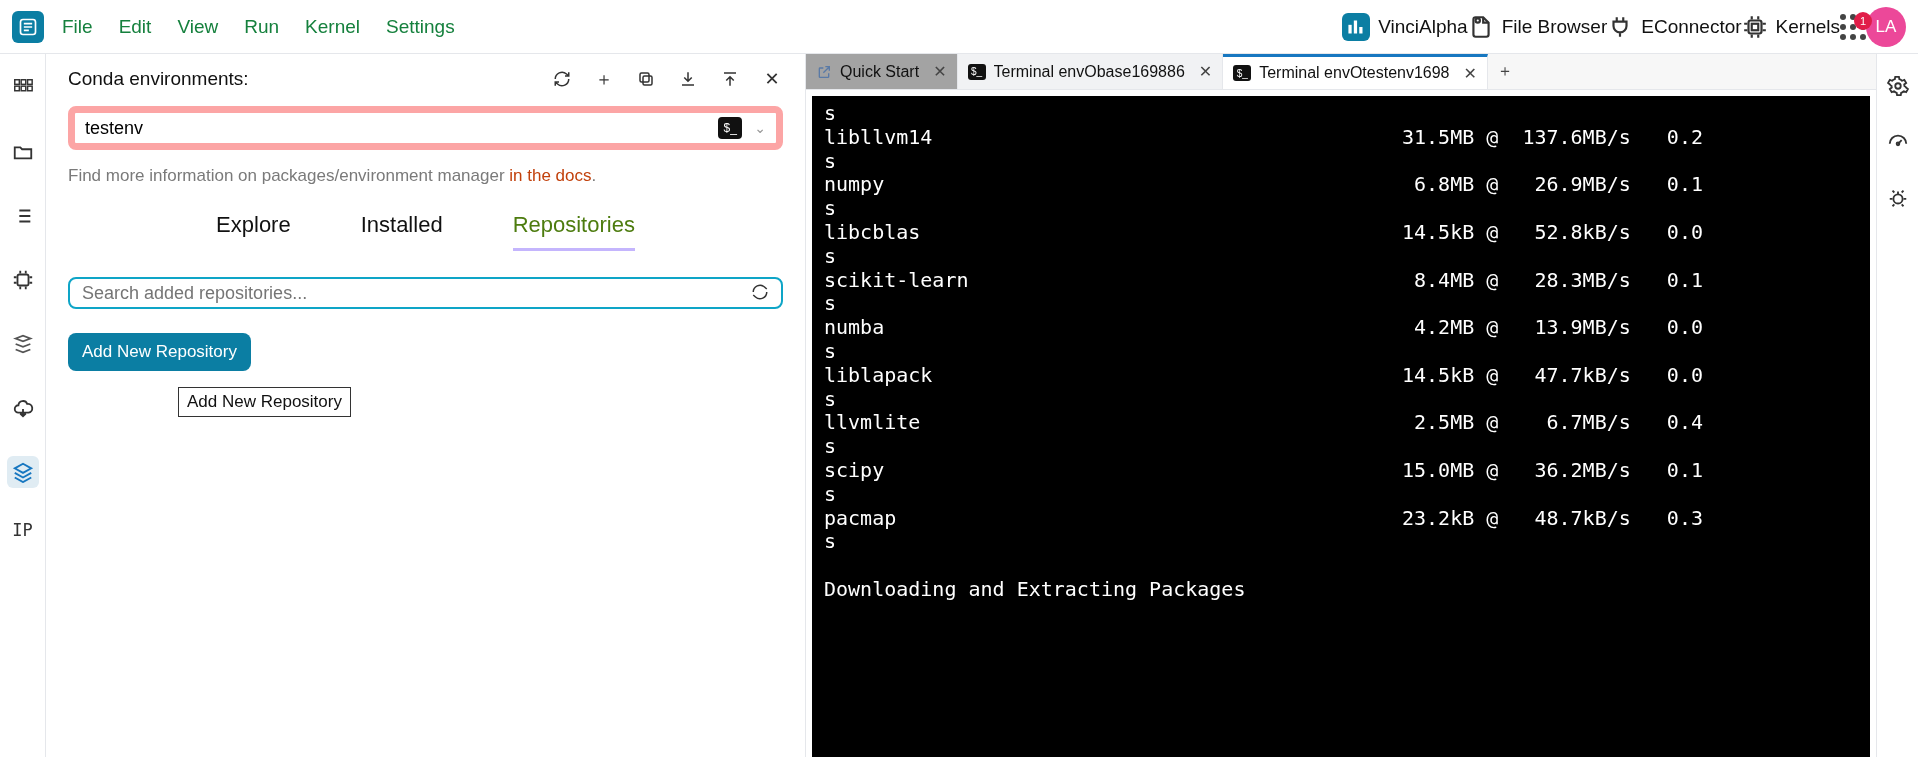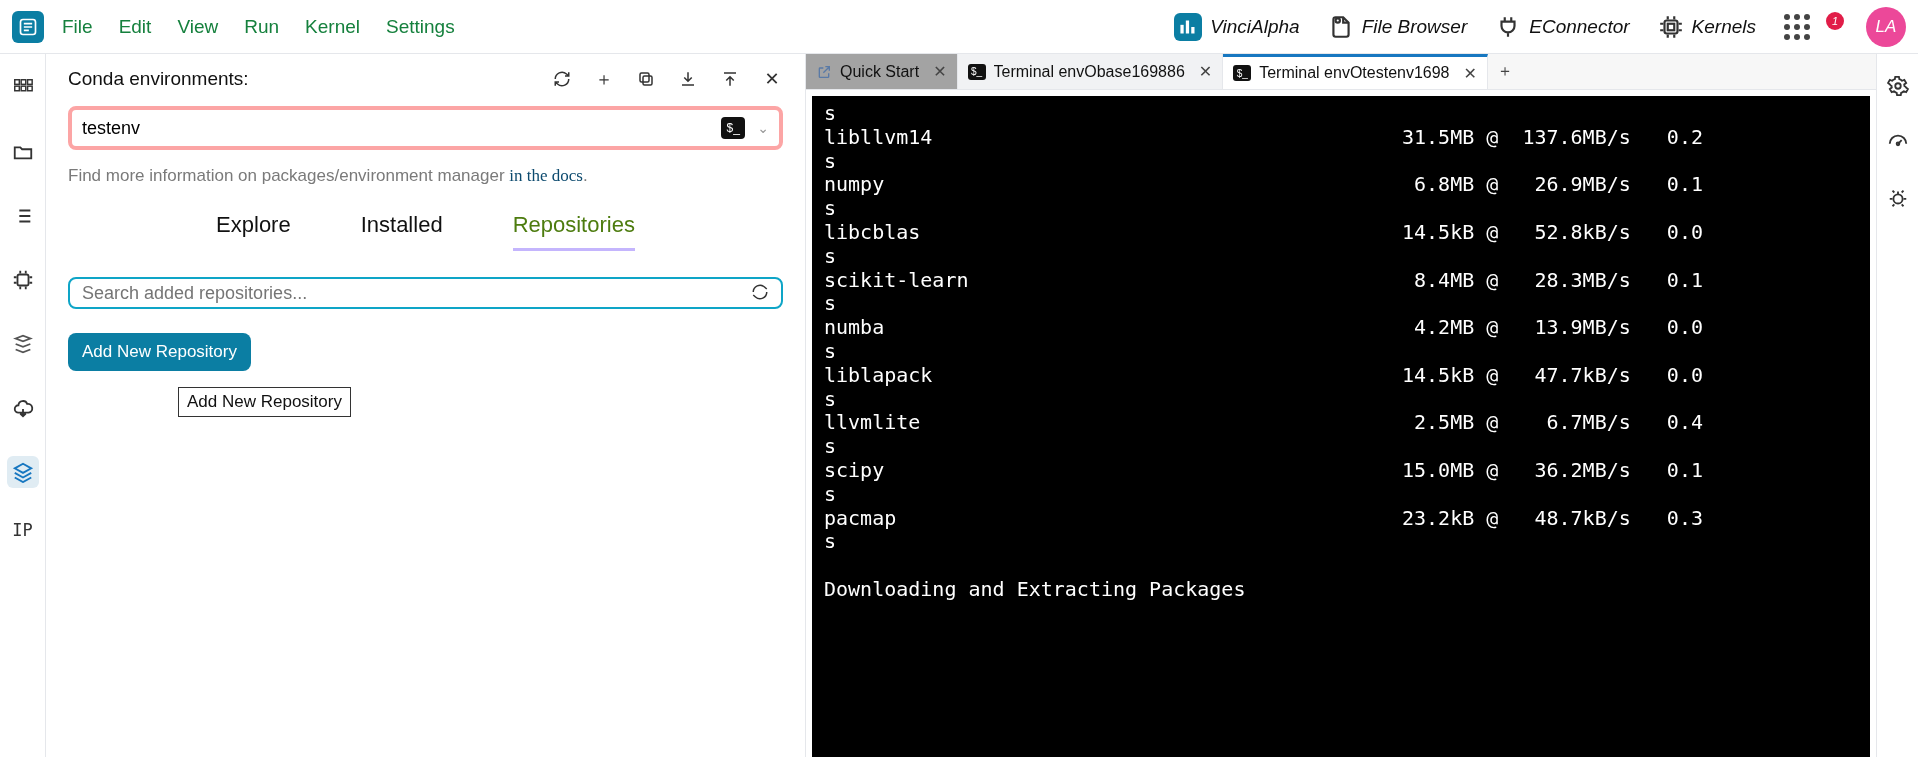--- a/index.html
+++ b/index.html
@@ -27,23 +27,21 @@
     margin-right: 18px;
     display: flex; align-items: center; justify-content: center;
   }
   .logo svg { width: 20px; height: 20px; }
   .menu { display: flex; gap: 26px; font-size: 19px; color: #15803d; }
   .menu span { cursor: pointer; }
   .topbar-right {
     margin-left: auto;
     display: flex;
     align-items: center;
-    gap: 28px;
     font-size: 19px;
-    font-style: italic;
   }
   .topbar-item { display: flex; align-items: center; gap: 8px; cursor: pointer; }
   .topbar-item svg { width: 26px; height: 26px; }
   .vinci-badge {
     width: 28px; height: 28px; border-radius: 6px;
     background: #0b7ea3;
     display: flex; align-items: center; justify-content: center;
   }
   .grip {
     display: grid; grid-template-columns: repeat(3, 6px); grid-template-rows: repeat(3, 6px); gap: 4px;
@@ -89,36 +87,36 @@
     gap: 8px;
   }
   .panel-header {
     display: flex; align-items: center; justify-content: space-between;
     margin-bottom: 8px;
   }
   .panel-header h2 { font-size: 19px; font-weight: 500; }
   .panel-actions { display: flex; gap: 20px; }
   .panel-actions span { cursor: pointer; color: #333; font-size: 18px; display:flex; align-items:center; justify-content:center; width:22px; height:22px;}
   .env-input {
-    border: 4px solid #fca5a5;
+    border: 7px solid #fca5a5;
     border-radius: 8px;
     height: 44px;
     display: flex; align-items: center;
     padding: 0 10px;
   }
   .env-input input {
     flex: 1; border: none; outline: none; font-size: 18px; background: transparent;
   }
   .chiplet {
     width: 24px; height: 22px; border-radius: 4px; background: #111; color: #fff;
     display: flex; align-items: center; justify-content: center; font-size: 12px; margin-right:4px;
   }
   .caret-down { margin-left: 8px; color: #999; }
   .docs-line { font-size: 17px; color: #7a7a7a; margin: 8px 0 6px; }
-  .docs-line a { color: #0c4a6e; text-decoration: none; font-family: Liberation Serif, serif; }
+  .docs-line a { color: #c2410c; text-decoration: none; }
   .tabs {
     display: flex; gap: 70px; justify-content: center;
     font-size: 22px; margin: 12px 0 18px;
   }
   .tabs span { cursor: pointer; padding-bottom: 10px; }
   .tabs .active { color: #4d7c0f; border-bottom: 3px solid #c4b5fd; }
   .repo-search {
     border: 2px solid #0ea5c7; border-radius: 8px; height: 32px;
     display: flex; align-items: center; padding: 0 12px; margin-bottom: 16px;
   }

